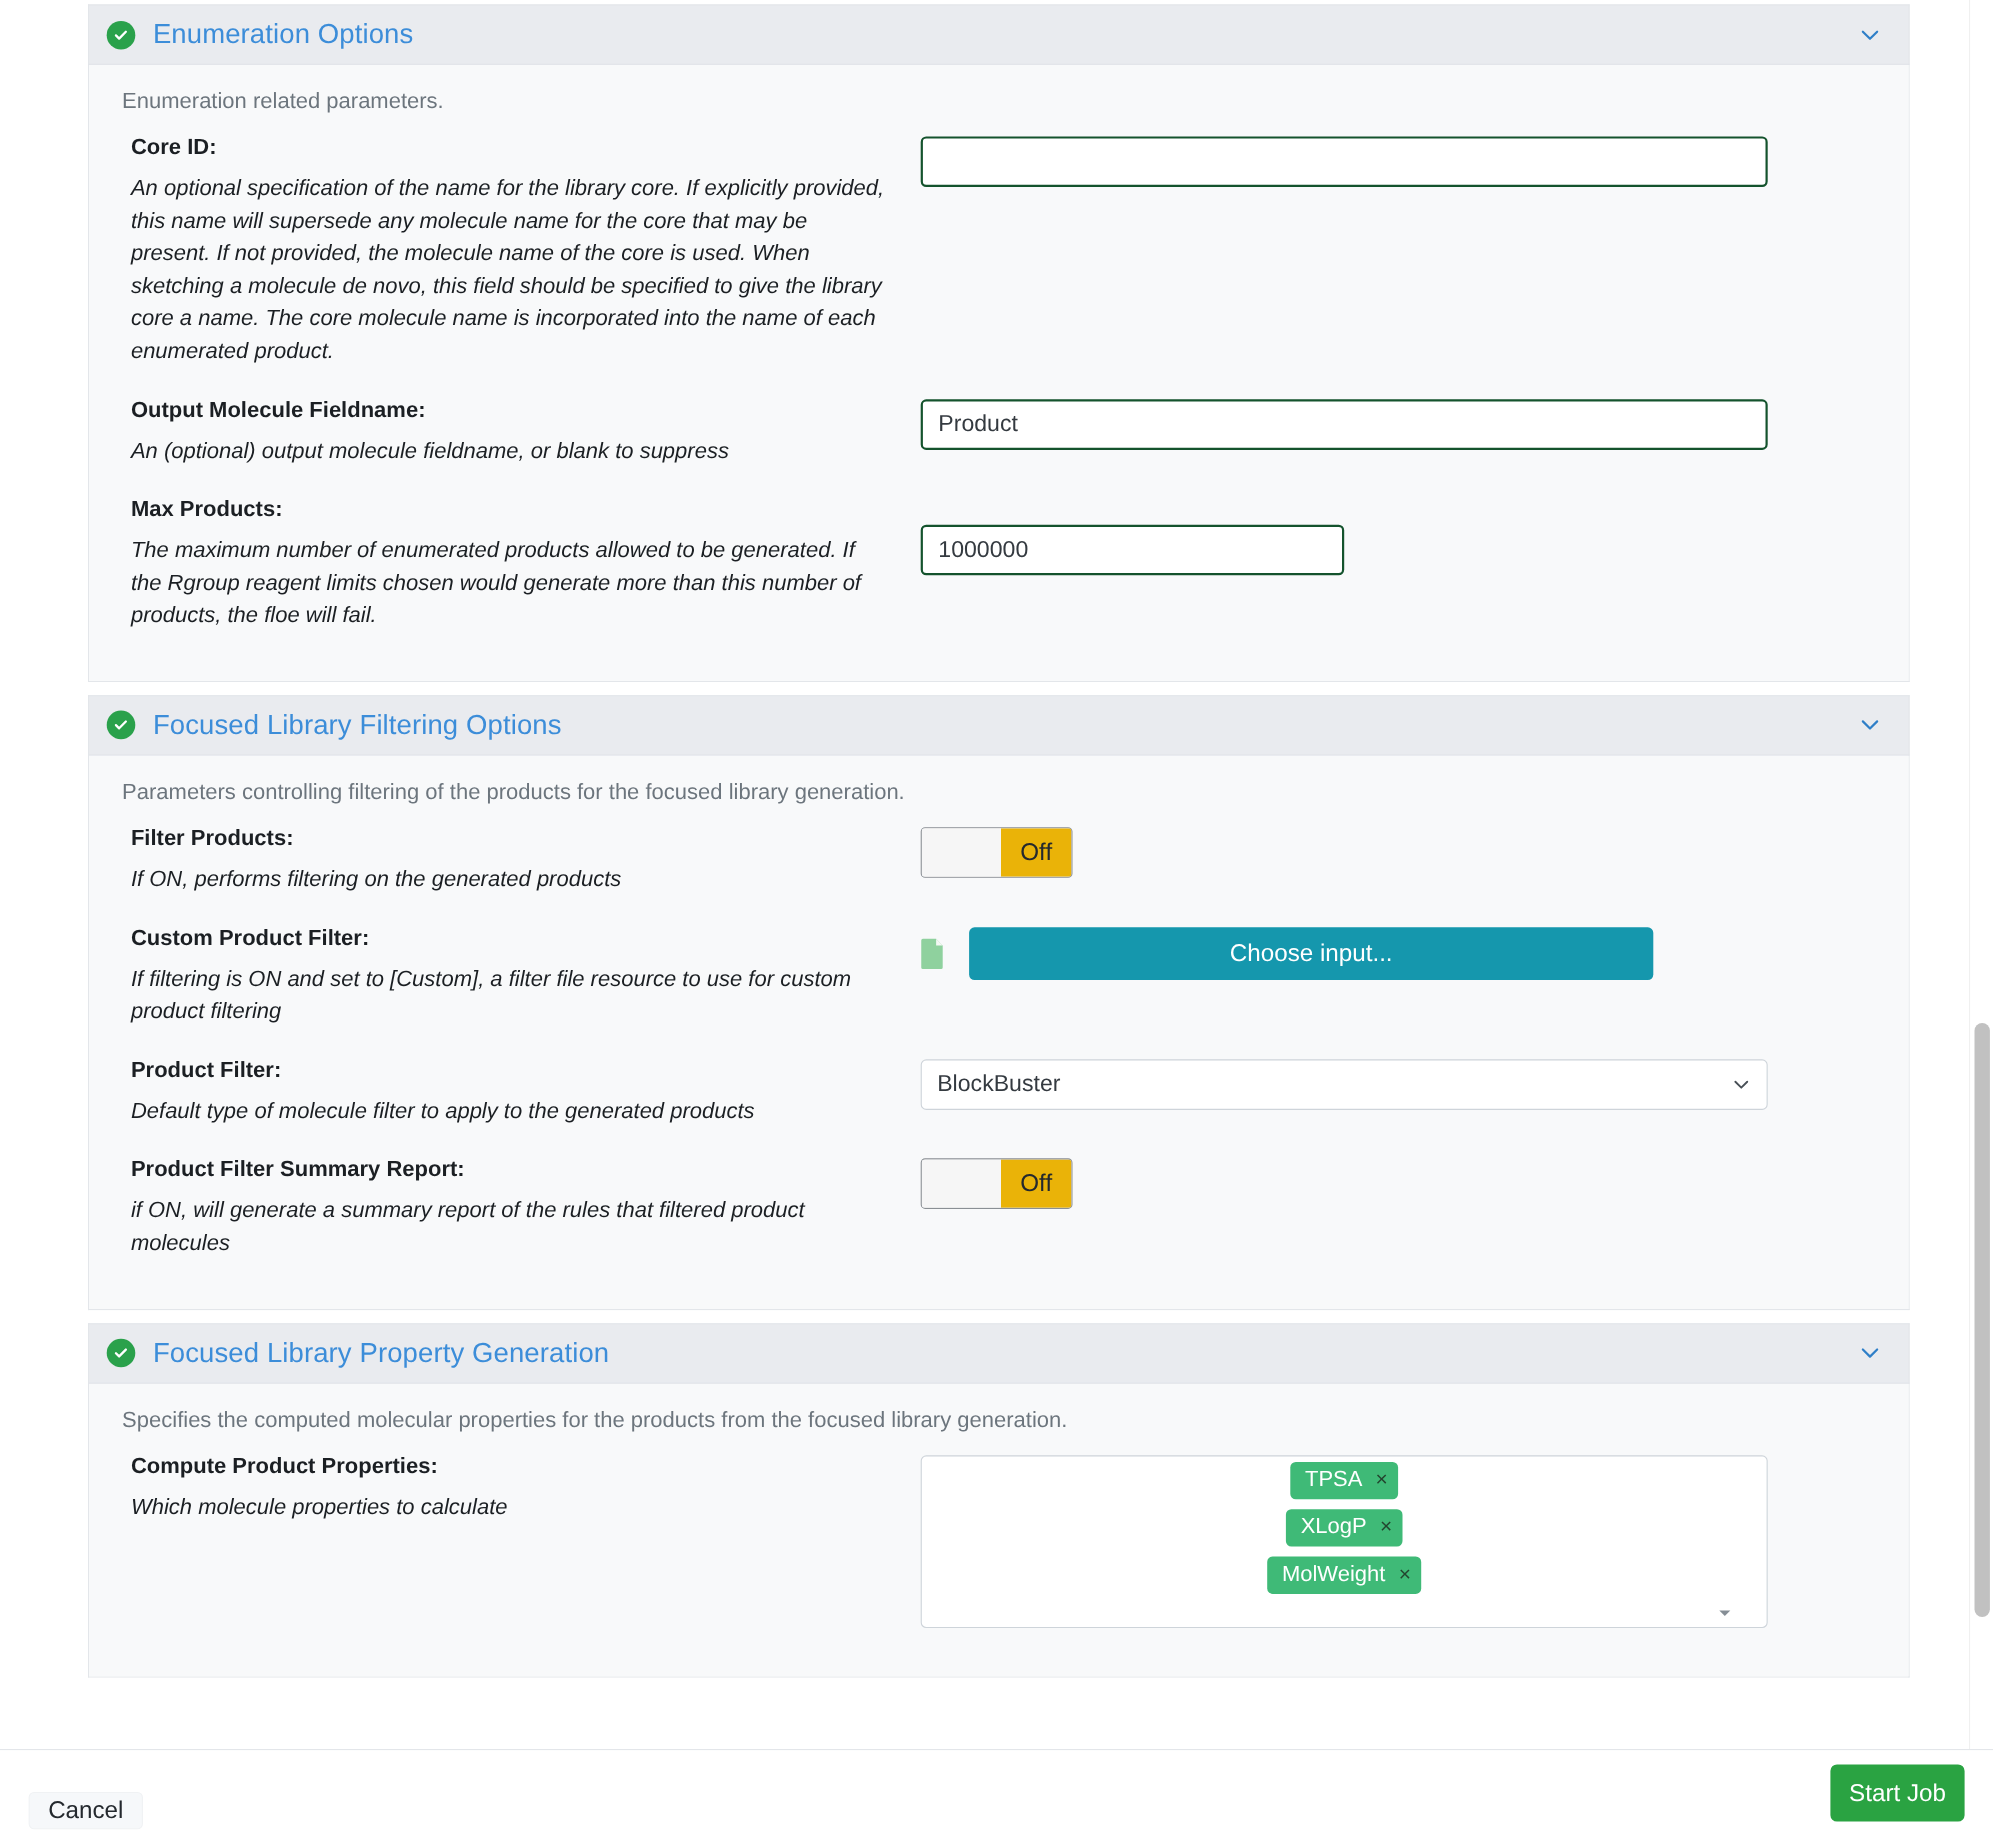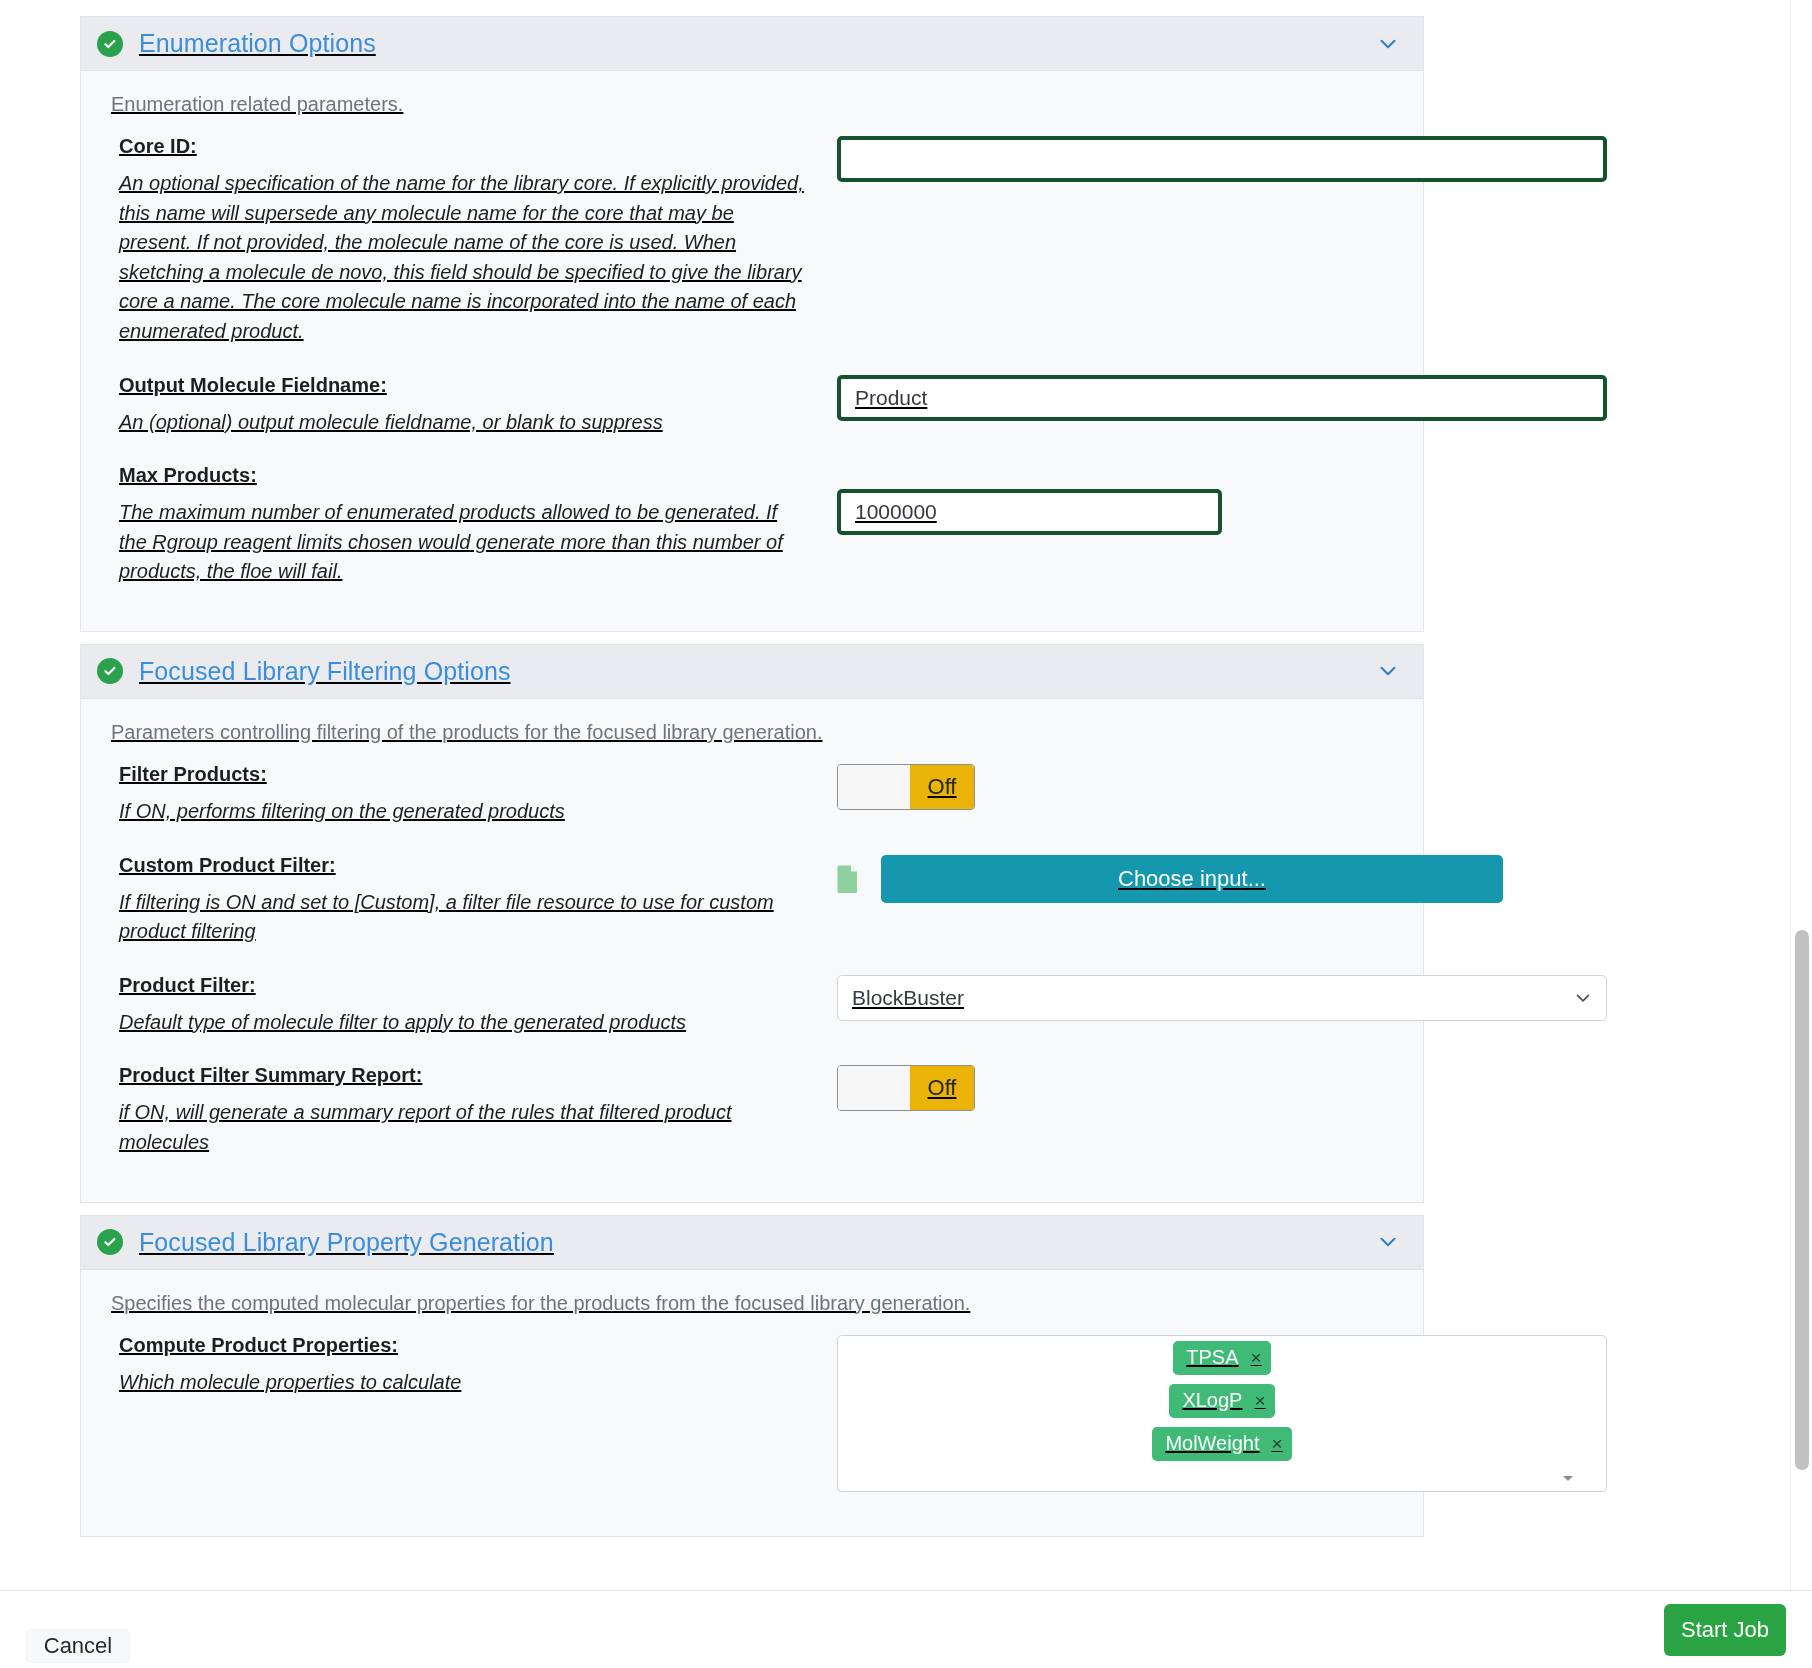--- a/index.html
+++ b/index.html
@@ -20,23 +20,22 @@
   .scroll-area {
     position: absolute;
     left: 0; top: 0;
     width: 1774px;
     height: 1590px;
     background: #ffffff;
     overflow: hidden;
   }
   .panel-wrap {
     position: absolute;
-    left: 80px; top: 16px;
-    width: 1344px;
-    text-decoration: underline;
+    left: 80px; top: 4px;
+    width: 1656px;
   }
 
   
   .section {
     background: #f8f9fa;
     border: 1px solid #e3e6ea;
     border-top: none;
     margin-bottom: 12px;
   }
   .section-header {
@@ -115,21 +114,21 @@
   .param-right {
     flex: 1 1 auto;
     display: flex;
     align-items: flex-start;
     padding-top: 2px;
   }
 
   
   .text-input {
     height: 46px;
-    border: 4px solid #14532d;
+    border: 2px solid #14532d;
     border-radius: 5px;
     background: #ffffff;
     font-size: 21px;
     color: #343a40;
     padding: 16px 14px;
     display: flex;
     align-items: center;
     font-family: "Liberation Sans", sans-serif;
   }
   .w-full { width: 770px; }

